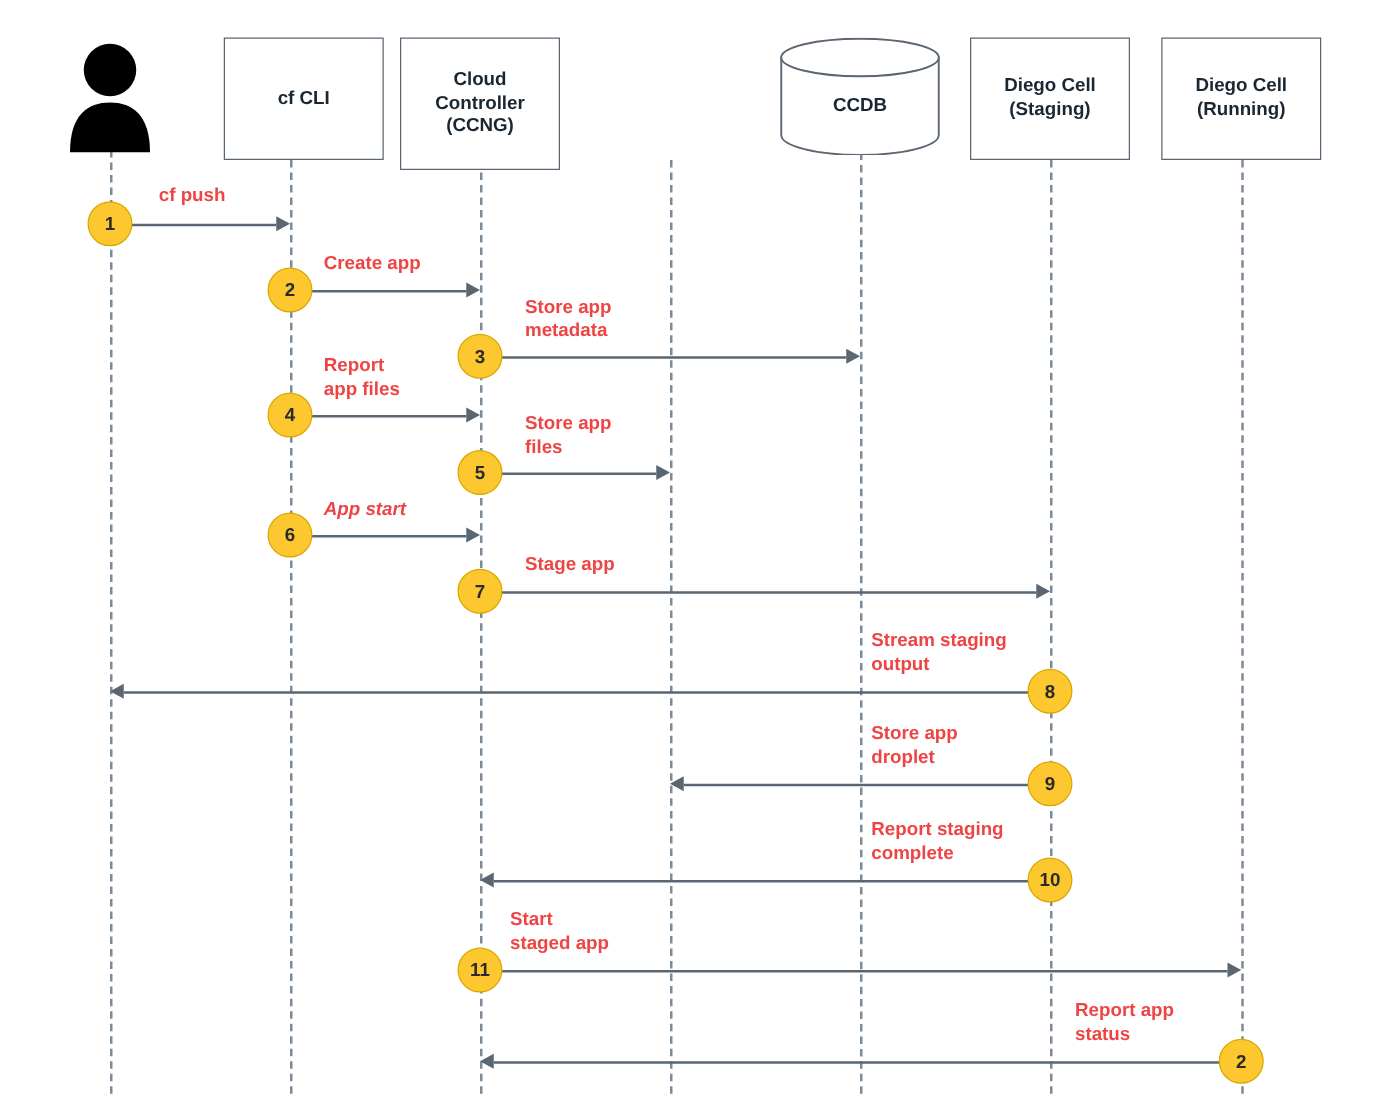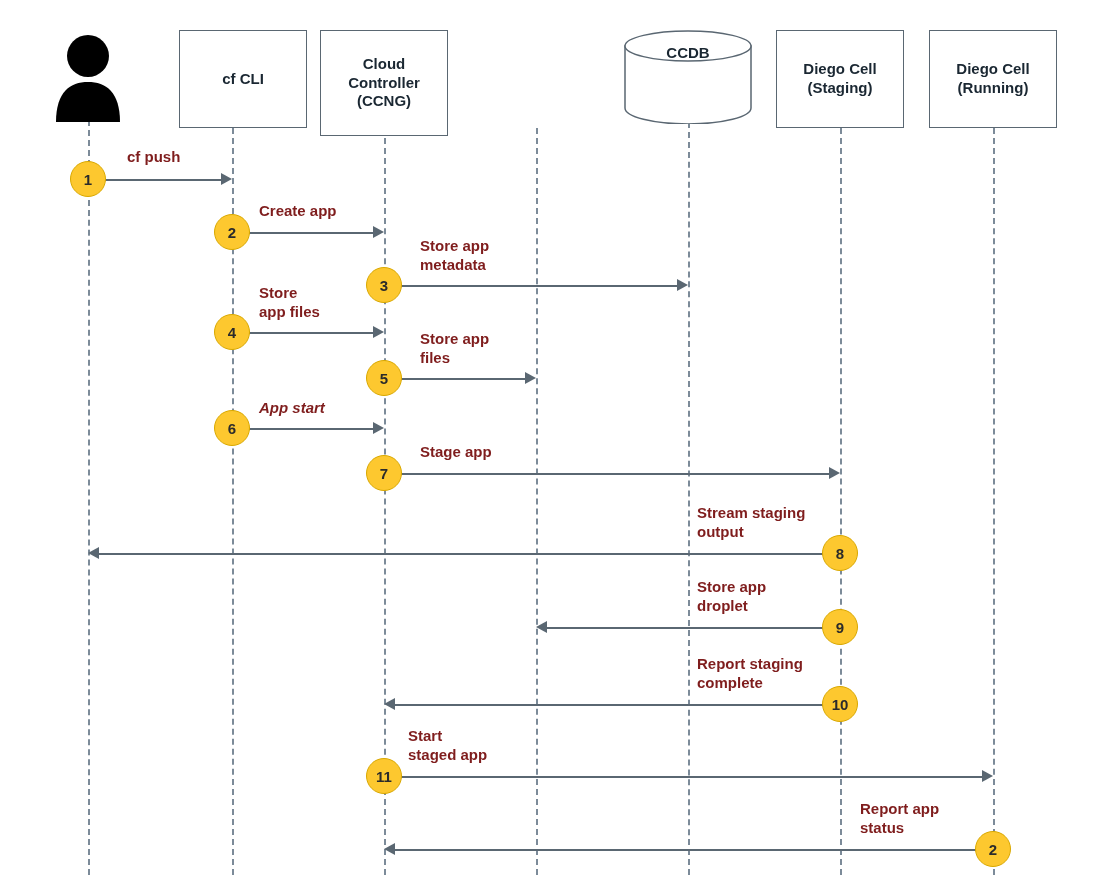--- a/index.html
+++ b/index.html
@@ -73,21 +73,21 @@
     color: #2b2b2b;
     font-size: 15px;
     font-weight: bold;
     display: flex;
     align-items: center;
     justify-content: center;
     box-sizing: border-box;
   }
   .msg-label {
     position: absolute;
-    color: #7f1d1d;
+    color: #ef4444;
     font-size: 15px;
     font-weight: bold;
     line-height: 1.25;
     white-space: pre-line;
   }
 </style>
 </head>
 <body>
 
 <div id="canvas">
@@ -116,21 +116,21 @@
 Controller
 (CCNG)</span>
   </div>
 
 
   <div class="db" style="left:624px; top:30px; width:128px; height:94px;">
     <svg width="128" height="94" viewBox="0 0 128 94">
       <path d="M1 16 L1 78 A63 16 0 0 0 127 78 L127 16 Z" fill="#ffffff" stroke="#5a6772" stroke-width="1.5"></path>
       <ellipse cx="64" cy="16" rx="63" ry="15" fill="#ffffff" stroke="#5a6772" stroke-width="1.5"></ellipse>
     </svg>
-    <div style="position:absolute; left:0; top:0; width:128px; height:94px; display:flex; justify-content:center; font-weight:bold; font-size:15px; color:#1a2732; padding-top:14px; box-sizing:border-box;">
+    <div style="position:absolute; left:0; top:0; width:128px; height:94px; display:flex; align-items:center; justify-content:center; font-weight:bold; font-size:15px; color:#1a2732; padding-top:14px; box-sizing:border-box;">
       <span>CCDB</span>
     </div>
   </div>
 
   <div class="lane-box" style="left:776px; top:30px; width:128px; height:98px;">
     <span class="lane-label-multi">Diego Cell
 (Staging)</span>
   </div>
 
   <div class="lane-box" style="left:929px; top:30px; width:128px; height:98px;">
@@ -149,21 +149,21 @@
   <div class="step-badge" style="left:214px; top:214px;">2</div>
 
   <div class="msg-line" style="left:384px; top:285px; width:293px;"></div>
   <div class="arrow-head arrow-right" style="left:677px; top:279px;"></div>
   <div class="msg-label" style="left:420px; top:237px;">Store app
 metadata</div>
   <div class="step-badge" style="left:366px; top:267px;">3</div>
 
   <div class="msg-line" style="left:232px; top:332px; width:141px;"></div>
   <div class="arrow-head arrow-right" style="left:373px; top:326px;"></div>
-  <div class="msg-label" style="left:259px; top:284px;">Store
+  <div class="msg-label" style="left:259px; top:284px;">Report
 app files</div>
   <div class="step-badge" style="left:214px; top:314px;">4</div>
 
   <div class="msg-line" style="left:384px; top:378px; width:141px;"></div>
   <div class="arrow-head arrow-right" style="left:525px; top:372px;"></div>
   <div class="msg-label" style="left:420px; top:330px;">Store app
 files</div>
   <div class="step-badge" style="left:366px; top:360px;">5</div>
 
   <div class="msg-line" style="left:232px; top:428px; width:141px;"></div>

